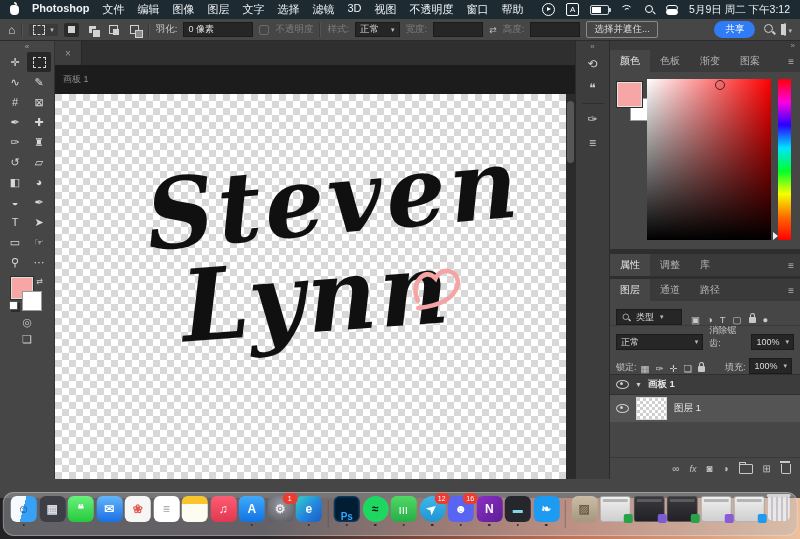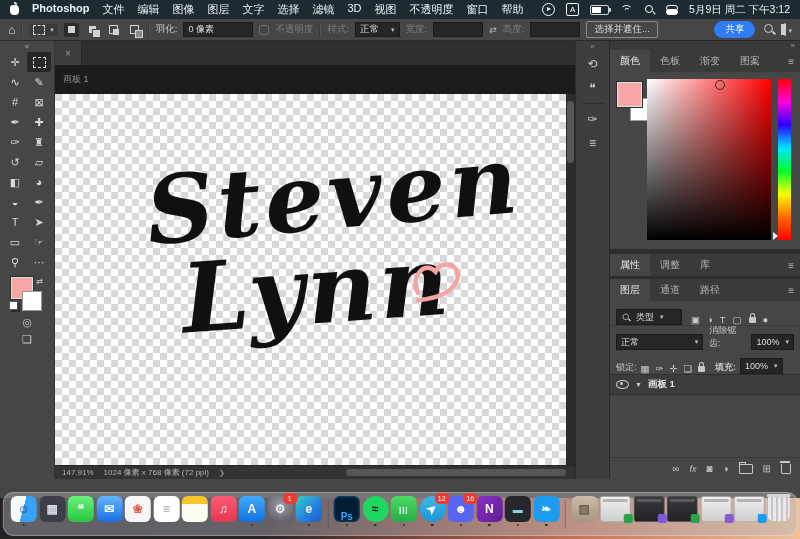--- a/index.html
+++ b/index.html
@@ -336,28 +336,20 @@
             <svg viewBox="0 0 514 372" preserveAspectRatio="none">
               <text x="92" y="138" font-size="94" transform="rotate(-5 240 110)" style="font-family:'DejaVu Serif',serif;font-style:italic;font-weight:bold;fill:#101010;letter-spacing:4px;">Steven</text>
               <text x="128" y="232" font-size="96" transform="rotate(-4 230 205)" style="font-family:'DejaVu Serif',serif;font-style:italic;font-weight:bold;fill:#101010;letter-spacing:3px;">Lynn</text>
               <path d="M368 204 C356 192 366 170 380 179 C383 164 404 167 403 181 C402 197 384 206 370 211" fill="none" stroke="#f5a3a3" stroke-width="4.5" stroke-linecap="round" transform="rotate(14 385 190)"></path>
             </svg>
           </div>
           <div class="vscroll">
               <div class="vthumb"></div>
             </div>
         </div>
-        <div class="statusbar">
-          <span>147.91%</span>
-          <span>1024 像素 x 768 像素 (72 ppi)</span>
-          <span style="font-size:7px;color:#8f8f8f;">❯</span>
-          <span class="hscroll">
-              <span class="hthumb"></span>
-            </span>
-        </div>
       </div>
 
       <div class="strip">
         <div class="tb-collapse">«</div>
         <div id="strip-icons" style="display:flex;flex-direction:column;align-items:center;">
             <span class="strip-ic">⟲</span>
             <span class="strip-ic">❝</span>
             <span class="strip-div"></span>
             <span class="strip-ic">✑</span>
             <span class="strip-ic">≡</span>
@@ -428,30 +420,35 @@
 
           <div class="lp-row">
             <span>锁定:</span>
             <span class="flt-icons" id="lock-icons" style="margin-left:0;gap:6px;">
                 <span>▦</span>
                 <span>✑</span>
                 <span>✛</span>
                 <span>❏</span>
                 <span class="mini-lock"></span>
               </span>
-            <span style="margin-left:6px;font-weight:bold;">填充:</span>
+            <span style="margin-left:16px;">填充:</span>
             <span class="sel-box caret">
                 <span class="lbl">100%</span>
               </span>
           </div>
 
           <div class="row-artboard">
             <span class="eye"></span>
             <span class="ab-caret">▼</span>
             <span>画板 1</span>
+          </div>
+          <div class="row-layer">
+            <span class="eye"></span>
+            <span class="layer-thumb"></span>
+            <span>图层 1</span>
           </div>
 
           <div class="lp-spacer"></div>
           <div class="lp-bottom" id="layers-bottom">
               <span>∞</span>
               <span class="fx">fx</span>
               <span>◙</span>
               <span>◑</span>
               <span class="mini-folder"></span>
               <span>⊞</span>

